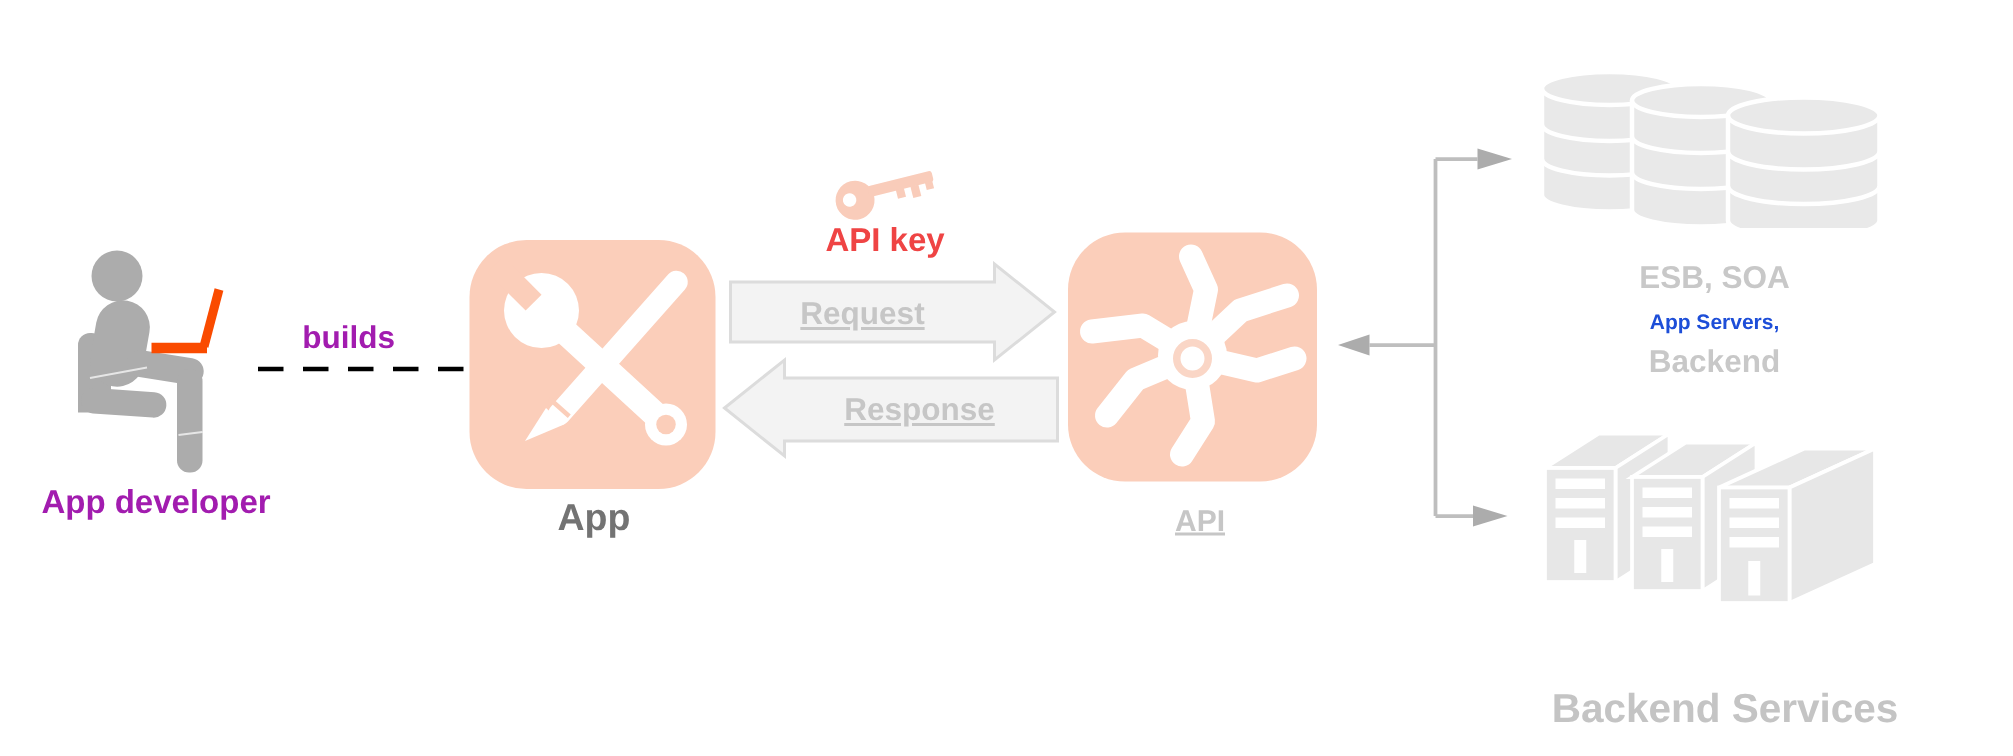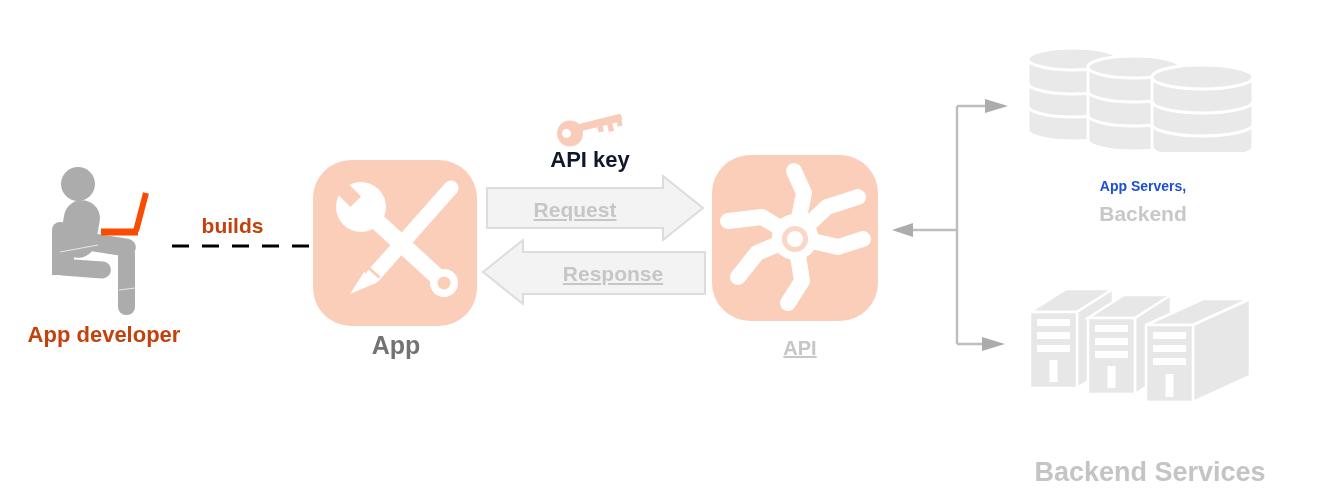--- a/index.html
+++ b/index.html
@@ -11,21 +11,21 @@
     font-family:"Liberation Sans", sans-serif;
   }
   .abs{position:absolute;}
   .lbl{
     position:absolute;
     font-weight:700;
     text-align:center;
     white-space:nowrap;
     line-height:1.2;
   }
-  .lbl-black{color:#c2410c;}
+  .lbl-black{color:#a21caf;}
   .lbl-muted{color:#c6c6c6;text-decoration:underline;}
   .icon-card{
     position:absolute;
     width:164px;height:166px;
     background:#fbceba;
     border-radius:38px;
   }
   svg{display:block;}
 </style>
 </head>
@@ -82,21 +82,21 @@
   <svg class="abs" style="left:552px;top:100px;" width="85" height="52" viewBox="0 0 85 52">
     <g transform="rotate(-14 20 33)" fill="#f9ccba">
       <circle cx="18" cy="33" r="13"></circle>
       <rect x="28" y="26" width="44" height="7.5" rx="2"></rect>
       <rect x="46" y="33" width="5.5" height="6"></rect>
       <rect x="56" y="33" width="5.5" height="8"></rect>
       <rect x="66" y="33" width="5" height="5"></rect>
       <circle cx="14.5" cy="32" r="4.5" fill="#ffffff"></circle>
     </g>
   </svg>
-  <div class="lbl" style="left:540px;top:147px;width:100px;font-size:22px;color:#0f172a;">API key</div>
+  <div class="lbl" style="left:540px;top:147px;width:100px;font-size:22px;color:#ef4444;">API key</div>
 
   <svg class="abs" style="left:485px;top:174px;" width="222" height="72" viewBox="0 0 222 72">
     <polygon points="2,14 178,14 178,2 218,34 178,66 178,54 2,54" fill="#f3f3f3" stroke="#dcdcdc" stroke-width="2"></polygon>
   </svg>
   <div class="lbl lbl-muted" style="left:500px;top:197px;width:150px;font-size:21px;">Request</div>
 
   <svg class="abs" style="left:481px;top:236px;" width="226" height="72" viewBox="0 0 226 72">
     <polygon points="2,36 42,4 42,16 224,16 224,58 42,58 42,68" fill="#f3f3f3" stroke="#dcdcdc" stroke-width="2"></polygon>
   </svg>
   <div class="lbl lbl-muted" style="left:538px;top:261px;width:150px;font-size:21px;">Response</div>
@@ -153,20 +153,21 @@
       <path d="M 132,37 A 50.5 12 0 0 1 233,37 L 233,107 A 50.5 12 0 0 1 132,107 Z"></path>
     </g>
     <g stroke="#ffffff" stroke-width="3" fill="none">
       <path d="M 132,37 A 50.5 12 0 0 0 233,37"></path>
       <path d="M 132,61 A 50.5 12 0 0 0 233,61"></path>
       <path d="M 132,84 A 50.5 12 0 0 0 233,84"></path>
     </g>
   </svg>
 
   <div class="abs" style="left:1043px;top:172px;width:200px;">
+    <div class="lbl" style="position:static;font-size:21px;color:#c8c8c8;line-height:28px;">ESB, SOA</div>
     <div class="lbl" style="position:static;font-size:14px;color:#1d4ed8;line-height:28px;">App Servers,</div>
     <div class="lbl" style="position:static;font-size:21px;color:#c8c8c8;line-height:28px;">Backend</div>
   </div>
 
   <svg class="abs" style="left:1025px;top:285px;" width="240" height="125" viewBox="0 0 240 125">
 
     <g fill="#e7e7e7" stroke="#ffffff" stroke-width="2.5">
       <polygon points="5,27 41,4 88,4 52,27"></polygon>
       <polygon points="52,27 88,4 88,80 52,103"></polygon>
       <rect x="5" y="27" width="47" height="76"></rect>

